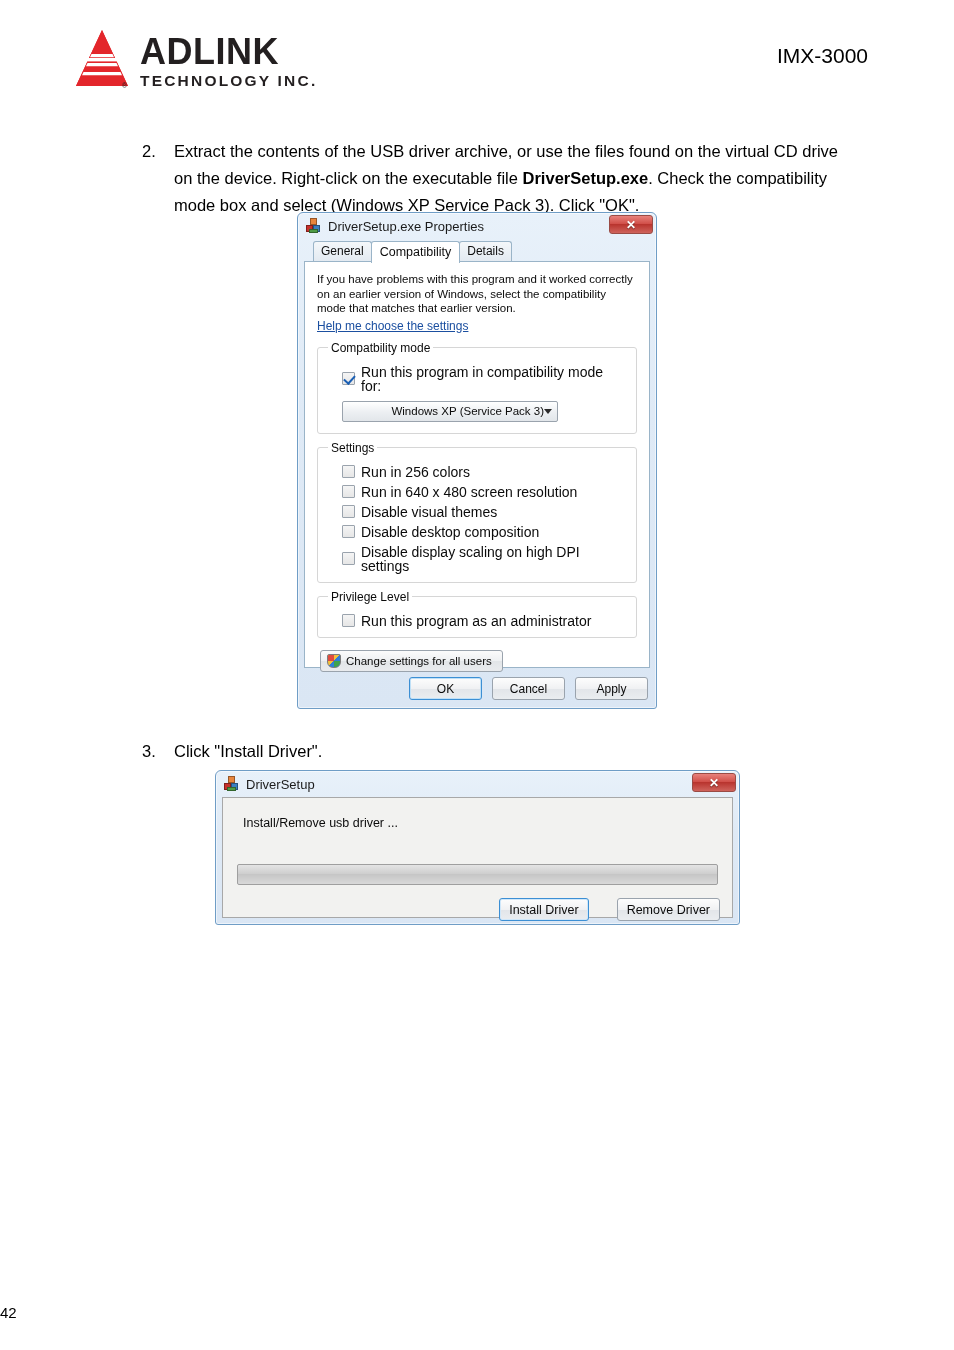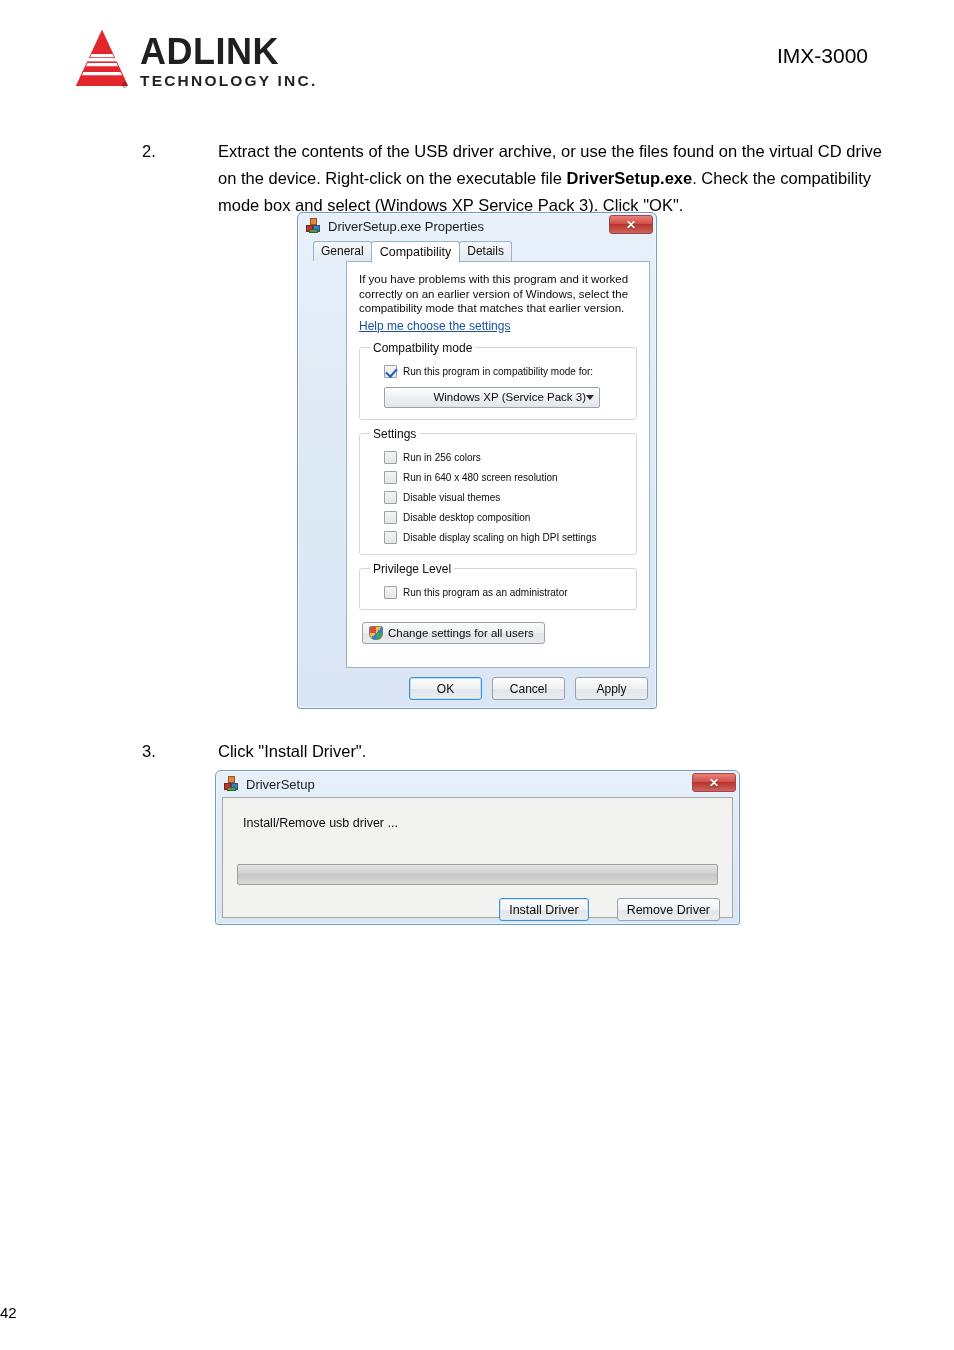--- a/index.html
+++ b/index.html
@@ -65,21 +65,21 @@
     display: flex;
     font-size: 16.5px;
     line-height: 27px;
     color: #000;
   }
   .step-num {
     width: 32px;
     flex: 0 0 32px;
     text-align: left;
   }
-  .step-body { width: 670px; margin-left: 44px; }
+  .step-body { width: 670px; }
   .step-body b { font-weight: bold; }
 
   #step2 { left: 142px; top: 138px; }
   #step3 { left: 142px; top: 738px; }
 
   
   .win-dialog {
     position: absolute;
     background: linear-gradient(180deg, #e8f1fa 0%, #dfeaf6 40%, #dae6f4 100%);
     border: 1px solid #6f9dc6;
@@ -171,21 +171,20 @@
     z-index: 4;
     border-color: #9ab4c8;
     margin-bottom: -1px;
   }
   .tabpanel {
     position: absolute;
     left: 0; right: 0; top: 20px; bottom: 0;
     background: #ffffff;
     border: 1px solid #9ab4c8;
     padding: 10px 12px 0 12px;
-    margin-left: 42px;
   }
   .intro-text {
     font-size: 11.5px;
     color: #0b0b0b;
     line-height: 14.5px;
   }
   .help-link {
     display: inline-block;
     margin-top: 3px;
     font-size: 12px;
@@ -201,21 +200,21 @@
   }
   fieldset.gbox > legend {
     font-size: 12px;
     color: #0b0b0b;
     padding: 0 3px;
   }
   .cb-row {
     display: flex;
     align-items: center;
     margin: 6px 0 0 14px;
-    font-size: 10px;
+    font-size: 14px;
     color: #0b0b0b;
     line-height: 14px;
   }
   .cbox {
     width: 13px; height: 13px;
     flex: 0 0 13px;
     border: 1px solid #9aa3ad;
     background: linear-gradient(180deg,#f5f5f5 0%, #e6e6e6 100%);
     margin-right: 6px;
     position: relative;

